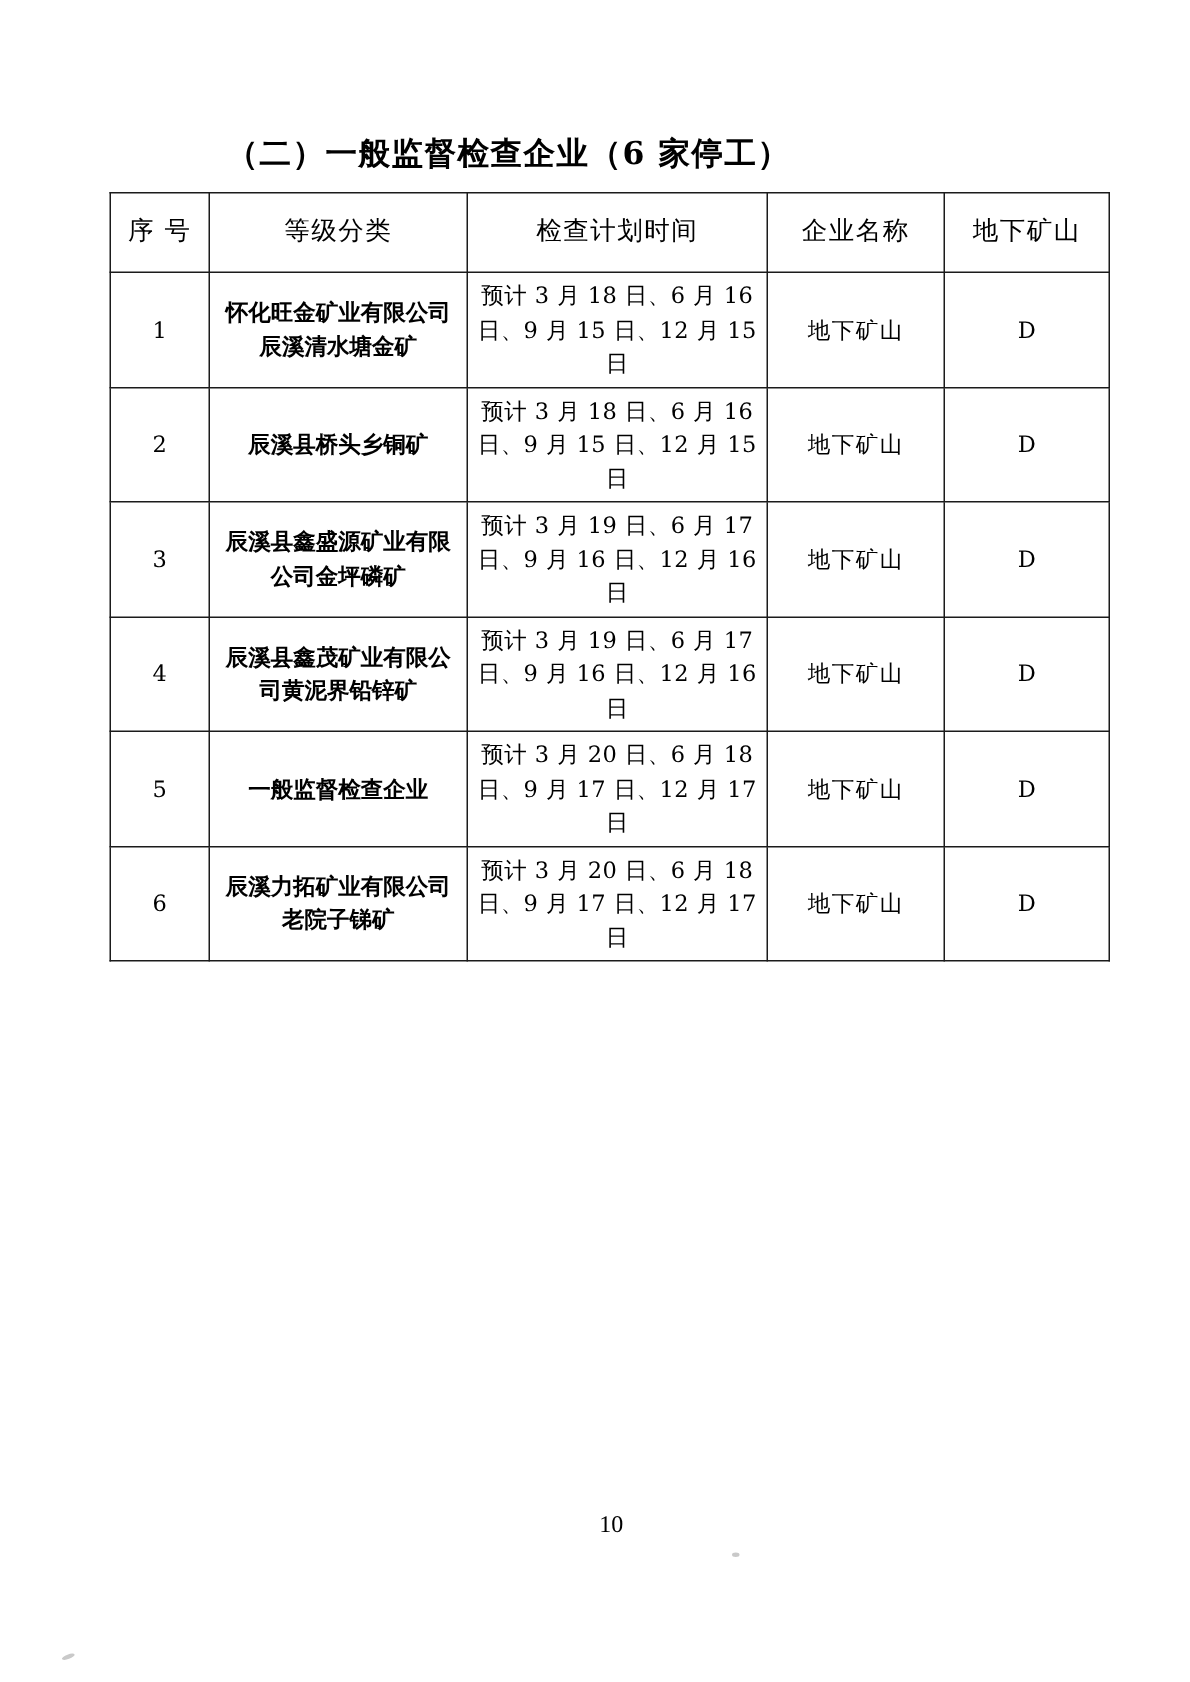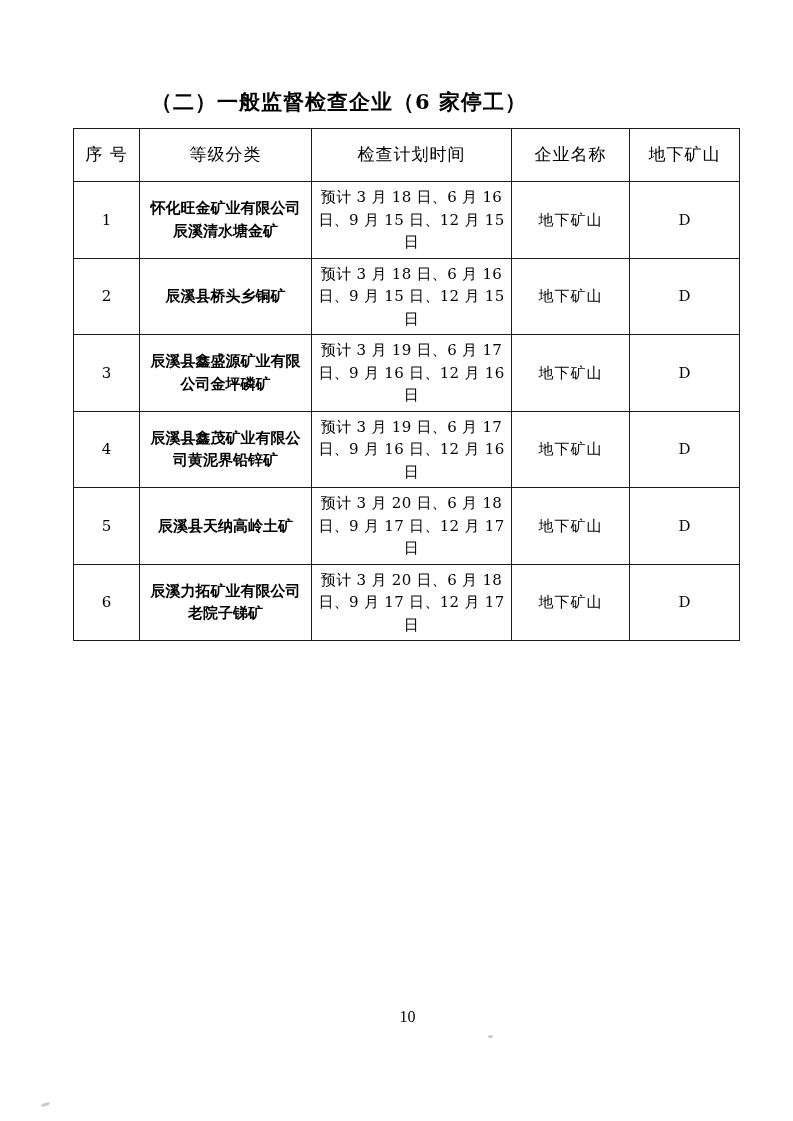--- a/index.html
+++ b/index.html
@@ -154,21 +154,21 @@
         </tr>
         <tr>
           <td class="cell-idx">4</td>
           <td class="cell-name">辰溪县鑫茂矿业有限公司黄泥界铅锌矿</td>
           <td class="cell-time">预计 3 月 19 日、6 月 17 日、9 月 16 日、12 月 16 日</td>
           <td class="cell-type">地下矿山</td>
           <td class="cell-grade">D</td>
         </tr>
         <tr>
           <td class="cell-idx">5</td>
-          <td class="cell-name">辰溪县天纳高岭土矿</td>
+          <td class="cell-name">一般监督检查企业</td>
           <td class="cell-time">预计 3 月 20 日、6 月 18 日、9 月 17 日、12 月 17 日</td>
           <td class="cell-type">地下矿山</td>
           <td class="cell-grade">D</td>
         </tr>
         <tr>
           <td class="cell-idx">6</td>
           <td class="cell-name">辰溪力拓矿业有限公司老院子锑矿</td>
           <td class="cell-time">预计 3 月 20 日、6 月 18 日、9 月 17 日、12 月 17 日</td>
           <td class="cell-type">地下矿山</td>
           <td class="cell-grade">D</td>

